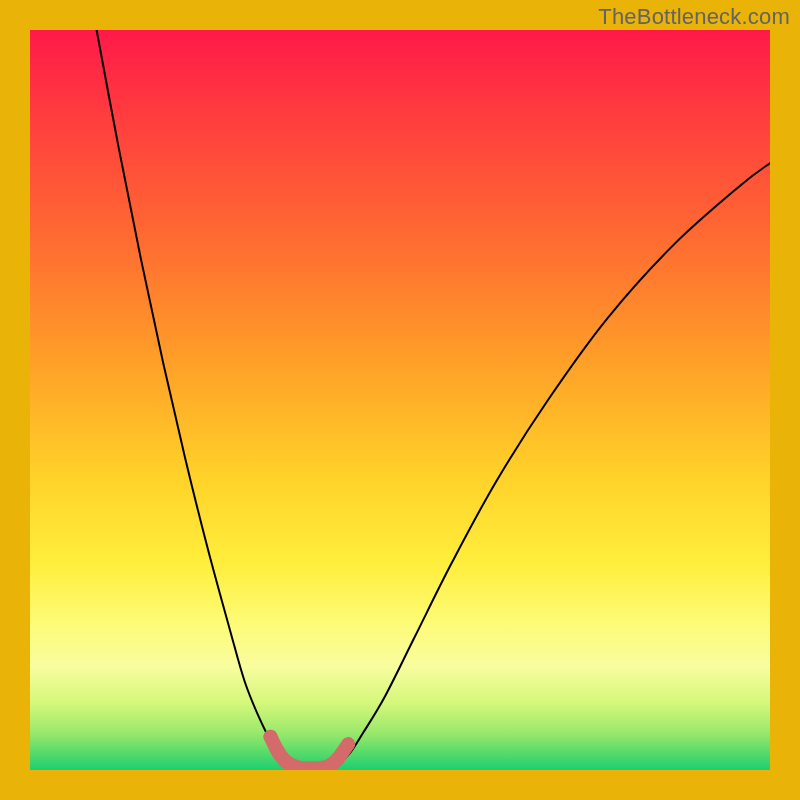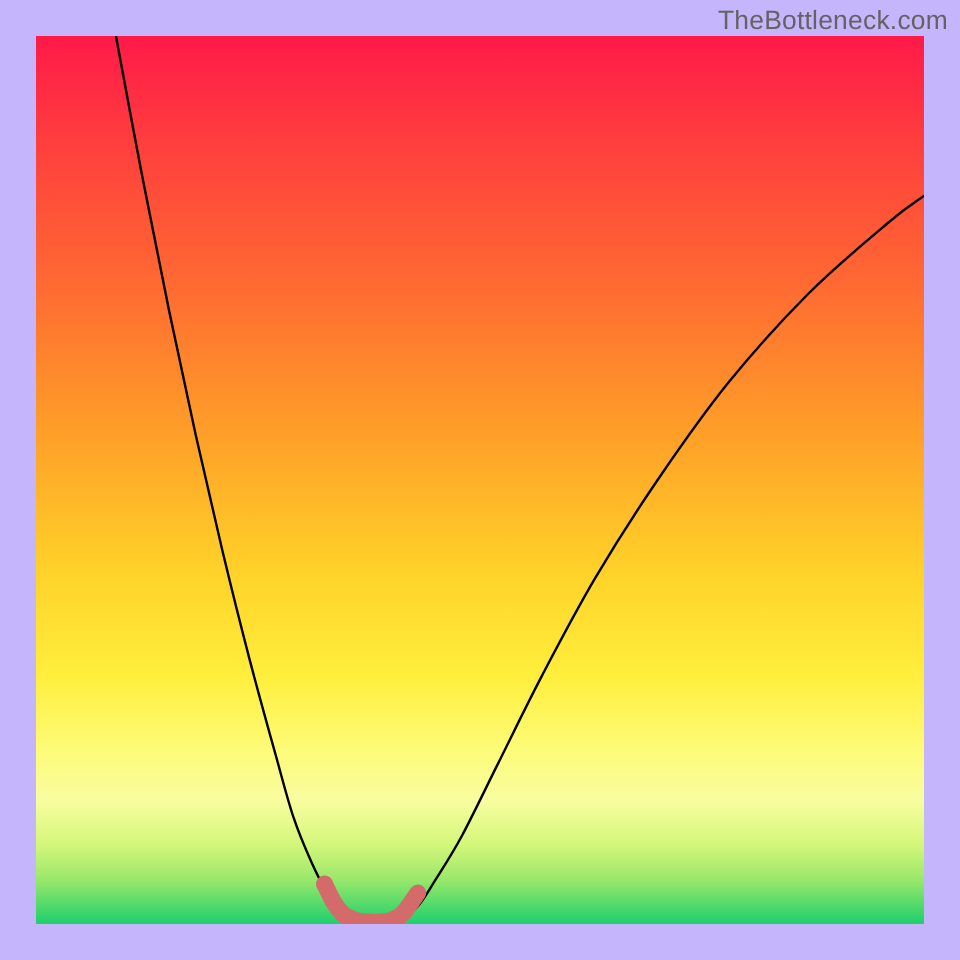--- a/index.html
+++ b/index.html
@@ -8,21 +8,21 @@
     width: 800px;
     height: 800px;
     background: #000;
     font-family: Arial, Helvetica, sans-serif;
     overflow: hidden;
   }
   .frame {
     position: relative;
     width: 800px;
     height: 800px;
-    background: #c4b5fd;
+    background: #eab308;
   }
   .watermark {
     position: absolute;
     top: 4px;
     right: 10px;
     color: #636363;
     font-size: 22px;
     letter-spacing: 0.2px;
     font-weight: 400;
     z-index: 10;

